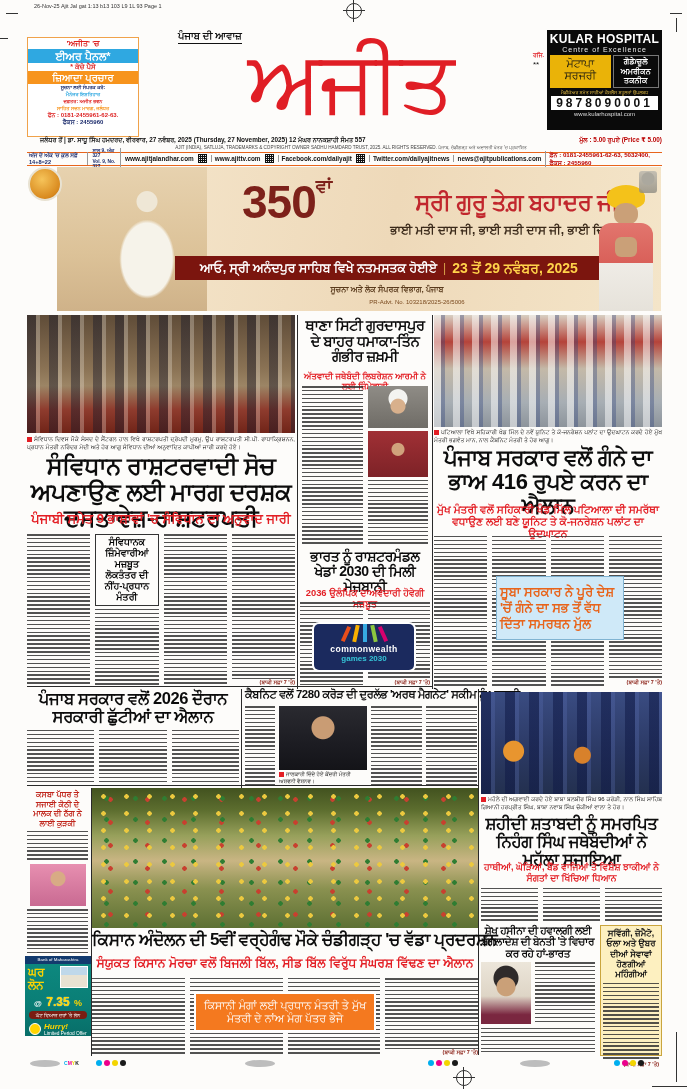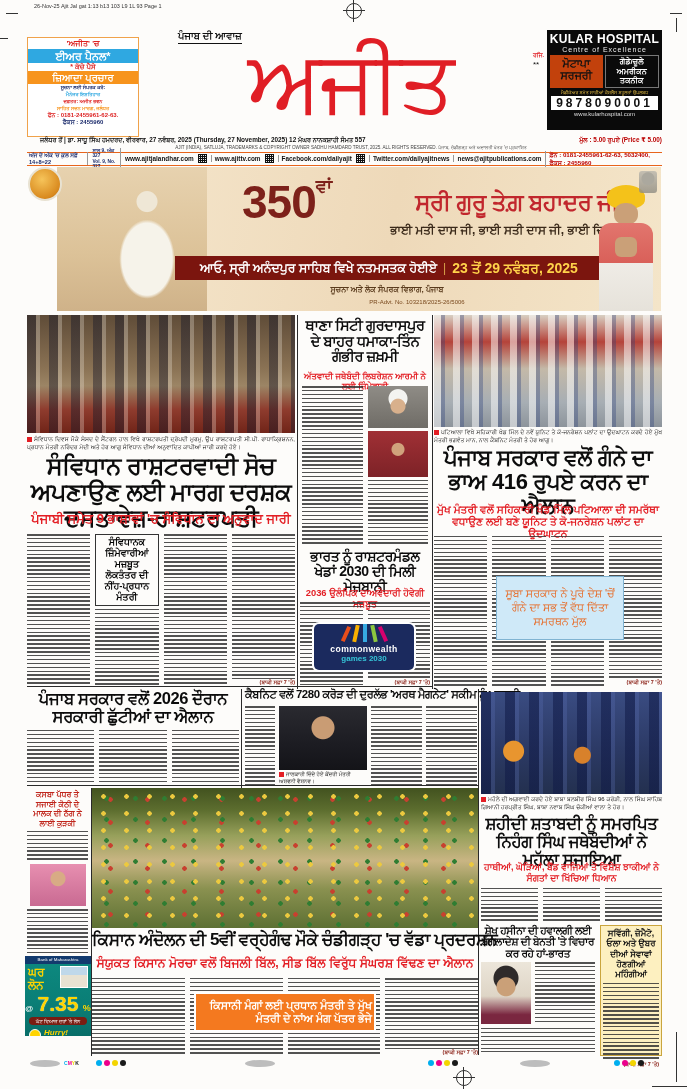--- a/index.html
+++ b/index.html
@@ -50,21 +50,21 @@
 <div class="abs" style="left:140px;top:28px;width:420px;height:108px;display:flex;align-items:center;justify-content:center">
   <span style="font-size:86px;font-weight:400;color:#e01e25;letter-spacing:-2px;line-height:.9">ਅਜੀਤ</span>
 </div>
 <div class="abs" style="left:533px;top:52px;font-size:6px;color:#e01e25;font-weight:700">ਰਜਿ.</div>
 <div class="abs" style="left:533px;top:60px;font-size:8px;color:#111">**</div>
 
 <div class="abs" style="left:547px;top:30px;width:115px;height:100px;background:#0a0a0a;color:#fff;text-align:center;padding-top:2px;box-sizing:border-box">
   <div style="font-size:12px;font-weight:700;letter-spacing:.3px">KULAR HOSPITAL</div>
   <div style="font-size:7px;letter-spacing:1px;color:#eee">Centre of Excellence</div>
   <div style="display:flex;margin:2px 3px;gap:2px">
-    <div style="flex:1;background:#c2410c;color:#111;font-weight:700;font-size:11px;line-height:1.1;padding:2px 0">
+    <div style="flex:1;background:#eab308;color:#111;font-weight:400;font-size:11px;line-height:1.1;padding:2px 8px">
       <div>ਮੋਟਾਪਾ</div>
         <div>ਸਰਜਰੀ</div>
     </div>
     <div style="flex:1;border:1px solid #777;font-size:8px;font-weight:700;line-height:1.2;padding:1px 0">
       <div>ਗੋਡੇ/ਚੂਲੇ</div>
         <div>ਅਮਰੀਕਨ</div>
         <div>ਤਕਨੀਕ</div>
     </div>
   </div>
   <div style="font-size:4.6px;color:#ffd24a">ਮੈਡੀਕੇਅਰ ਸਮੇਤ ਸਾਰੀਆਂ ਕੈਸ਼ਲੈੱਸ ਸਹੂਲਤਾਂ ਉਪਲਬਧ</div>
@@ -202,21 +202,21 @@
   <div class="cols" style="height:100%">
     <div class="tx"></div>
     <div class="tx"></div>
     <div class="tx"></div>
     <div style="display:flex;flex-direction:column">
         <div class="tx" style="flex:1"></div>
         <div class="contd">(ਬਾਕੀ ਸਫ਼ਾ 7 'ਤੇ)</div>
       </div>
   </div>
   <div class="abs" style="left:62px;top:40px;width:128px;height:64px;background:#cfe9f8;border:1px solid #7fb3d2;display:flex;align-items:center;justify-content:center;padding:3px;box-sizing:border-box">
-    <span style="font-size:11px;font-weight:400;color:#e8641b;text-align:center;line-height:1.25">ਸੂਬਾ ਸਰਕਾਰ ਨੇ ਪੂਰੇ ਦੇਸ਼ 'ਚੋਂ ਗੰਨੇ ਦਾ ਸਭ ਤੋਂ ਵੱਧ ਦਿੱਤਾ ਸਮਰਥਨ ਮੁੱਲ</span>
+    <span style="font-size:13px;font-weight:700;color:#e8641b;line-height:1.25">ਸੂਬਾ ਸਰਕਾਰ ਨੇ ਪੂਰੇ ਦੇਸ਼ 'ਚੋਂ ਗੰਨੇ ਦਾ ਸਭ ਤੋਂ ਵੱਧ ਦਿੱਤਾ ਸਮਰਥਨ ਮੁੱਲ</span>
   </div>
 </div>
 
 <div class="abs hl" style="left:245px;top:688px;width:232px;font-size:11.4px;white-space:nowrap">ਕੈਬਨਿਟ ਵਲੋਂ 7280 ਕਰੋੜ ਦੀ ਦੁਰਲੱਭ 'ਅਰਥ ਮੈਗਨੇਟ' ਸਕੀਮ ਨੂੰ ਮਨਜ਼ੂਰੀ</div>
 <div class="abs" style="left:245px;top:706px;width:232px;height:80px">
   <div style="display:flex;gap:4px;height:100%">
     <div class="tx" style="flex:0 0 30px"></div>
     <div style="flex:0 0 88px;display:flex;flex-direction:column">
       <div style="height:64px;background:radial-gradient(circle 14px at 50% 34%,#c99c74 0 11px,transparent 12px),linear-gradient(180deg,#2a2a30 0%,#1c1c22 60%,#141418 100%)"></div>
       <div style="font-size:5.4px;color:#111;margin-top:1px"><span class="credit"></span><span>ਜਾਣਕਾਰੀ ਦਿੰਦੇ ਹੋਏ ਕੇਂਦਰੀ ਮੰਤਰੀ ਅਸ਼ਵਨੀ ਵੈਸ਼ਨਵ।</span></div>
@@ -245,21 +245,21 @@
   <div class="cols" style="height:100%">
     <div class="tx"></div>
     <div class="tx"></div>
     <div class="tx"></div>
     <div style="display:flex;flex-direction:column">
         <div class="tx" style="flex:1"></div>
         <div class="contd">(ਬਾਕੀ ਸਫ਼ਾ 7 'ਤੇ)</div>
       </div>
   </div>
   <div class="abs" style="left:104px;top:16px;width:178px;height:36px;background:#f4791f;display:flex;align-items:center;justify-content:center;padding:2px;box-sizing:border-box;box-shadow:0 0 0 2px #fff">
-    <span style="color:#fff;font-size:11px;font-weight:700;text-align:right;line-height:1.2">ਕਿਸਾਨੀ ਮੰਗਾਂ ਲਈ ਪ੍ਰਧਾਨ ਮੰਤਰੀ ਤੇ ਮੁੱਖ ਮੰਤਰੀ ਦੇ ਨਾਂਅ ਮੰਗ ਪੱਤਰ ਭੇਜੇ</span>
+    <span style="color:#fff;font-size:11px;font-weight:400;text-align:center;line-height:1.2">ਕਿਸਾਨੀ ਮੰਗਾਂ ਲਈ ਪ੍ਰਧਾਨ ਮੰਤਰੀ ਤੇ ਮੁੱਖ ਮੰਤਰੀ ਦੇ ਨਾਂਅ ਮੰਗ ਪੱਤਰ ਭੇਜੇ</span>
   </div>
 </div>
 
 <div class="abs hl" style="left:481px;top:925px;width:114px;font-size:10.6px">ਸ਼ੇਖ ਹਸੀਨਾ ਦੀ ਹਵਾਲਗੀ ਲਈ ਬੰਗਲਾਦੇਸ਼ ਦੀ ਬੇਨਤੀ 'ਤੇ ਵਿਚਾਰ ਕਰ ਰਹੇ ਹਾਂ-ਭਾਰਤ</div>
 <div class="abs" style="left:481px;top:962px;width:114px;height:94px">
   <div style="display:flex;gap:4px">
     <div style="flex:0 0 50px;height:62px;background:radial-gradient(circle 12px at 50% 40%,#caa078 0 9px,transparent 10px),radial-gradient(circle 16px at 50% 26%,#2e2a2a 0 12px,transparent 13px),linear-gradient(180deg,#ece6da 0%,#ded5c6 55%,#7a2740 85%)"></div>
     <div class="tx" style="flex:1;height:62px"></div>
   </div>
   <div class="tx" style="height:24px;margin-top:4px"></div>
@@ -275,21 +275,21 @@
   <div style="background:#123a6e;color:#fff;font-size:4.4px;text-align:center;line-height:8px;height:8px;white-space:nowrap">Bank of Maharashtra</div>
   <div style="display:flex;padding:2px 3px 0 3px;align-items:flex-start">
     <div style="font-size:12px;font-weight:700;color:#ffd400;line-height:1.05">
         <div>ਘਰ</div>
         <div>ਲੋਨ</div>
       </div>
     <div style="margin-left:auto;width:26px;height:20px;background:linear-gradient(180deg,#bfd8ea 0 40%,#e8e2d2 40%);border:1px solid #fff"></div>
   </div>
   <div style="text-align:center;margin-top:1px">
     <span style="color:#fff;font-size:8px;font-weight:700">@</span>
-    <span style="color:#ffd400;font-size:21px;font-weight:700;text-shadow:0 0 1px #fff">7.35</span>
+    <span style="color:#ffd400;font-size:12px;font-weight:700;text-shadow:0 0 1px #fff">7.35</span>
     <span style="color:#ffd400;font-size:9px;font-weight:700">%</span>
   </div>
   <div style="margin:1px 4px;background:#7a1d12;border-radius:4px;color:#fff;font-size:5px;text-align:center;line-height:8px">ਘੱਟ ਵਿਆਜ ਦਰਾਂ 'ਤੇ ਲੋਨ</div>
   <div style="display:flex;align-items:center;gap:3px;padding:2px 4px">
     <span style="width:10px;height:10px;border-radius:50%;background:#ffd400;border:1px solid #fff;flex:0 0 10px"></span>
     <span>
       <span style="display:block;color:#ffd400;font-size:8px;font-weight:700;font-style:italic">Hurry!</span>
       <span style="display:block;color:#fff;font-size:4.8px">Limited Period Offer</span>
     </span>
   </div>

